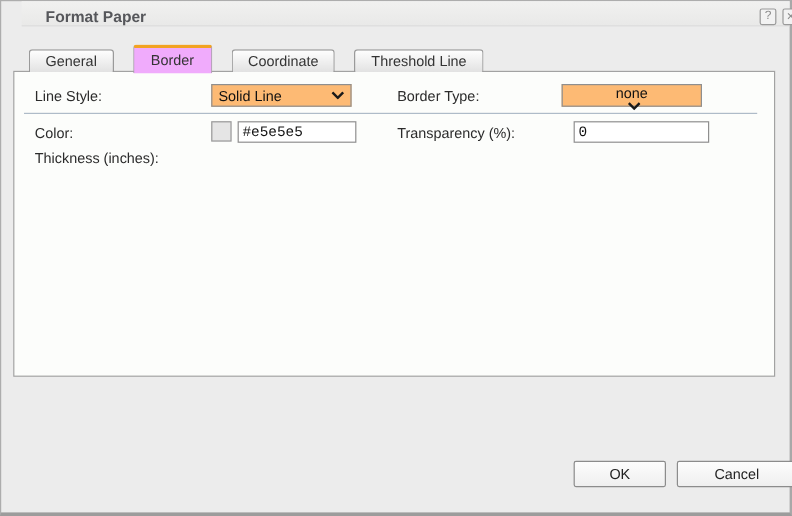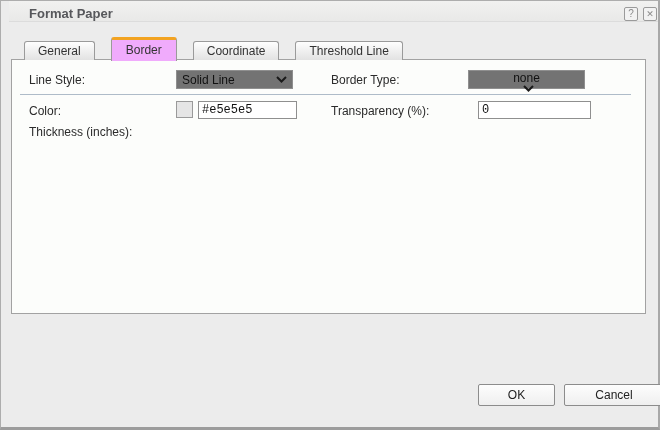--- a/index.html
+++ b/index.html
@@ -1,39 +1,39 @@
 <!DOCTYPE html>
 <html><head>
 <meta charset="utf-8">
 <style>
   html,body{margin:0;padding:0;width:660px;height:430px;background:#d9d9d9;
     font-family:"Liberation Sans","DejaVu Sans",sans-serif;}
   *{box-sizing:border-box;}
   .dialog{position:absolute;left:0;top:0;width:660px;height:430px;background:#ececec;
     border:1px solid #adadad;border-right:2px solid #a8a8a8;border-bottom:3px solid #9c9c9c;}
   
-  .titlebar{position:absolute;left:8px;top:0;right:0;height:21px;
+  .titlebar{position:absolute;left:17px;top:0;right:0;height:21px;
     background:linear-gradient(#f1f1f0,#e9e9e8);border-bottom:1px solid #dcdcdc;}
   .title{position:absolute;left:20px;top:0;line-height:26px;font-size:13px;font-weight:bold;color:#56575b;}
   .winbtn{position:absolute;top:6px;width:14px;height:14px;border:1px solid #9a9a9a;border-radius:2px;
     color:#8a8a8a;font-size:10px;line-height:12px;text-align:center;background:#f2f2f2;cursor:default;}
   .helpbtn{left:615px;}
   .closebtn{left:634px;font-size:9px;}
   
   .tabs{position:absolute;left:23px;top:35px;height:24px;display:flex;align-items:flex-end;gap:16px;z-index:3;}
   .tab{height:19px;line-height:18px;padding:0 13px;font-size:12px;color:#333;
     background:linear-gradient(#fefefe,#e2e2e2);border:1px solid #9a9a9a;border-bottom:none;
     border-radius:3px 3px 0 0;cursor:pointer;white-space:nowrap;}
   .tab.active{height:24px;line-height:21px;margin-bottom:-1px;background:#f0abfc;
     border-top:3px solid #f2a322;z-index:4;position:relative;padding:0 14px;}
   
   .panel{position:absolute;left:10px;top:58px;width:635px;height:255px;
     background:#fcfdfb;border:1px solid #a2a2a2;z-index:1;}
   .lbl{position:absolute;font-size:12px;color:#2b2b2b;white-space:nowrap;}
-  .sel{position:absolute;height:19px;width:117px;background:#737373;border:1px solid #8f8f8f;
+  .sel{position:absolute;height:19px;width:117px;background:#fdba74;border:1px solid #8f8f8f;
     display:flex;align-items:center;justify-content:space-between;padding:0 5px;font-size:12px;color:#111;cursor:pointer;}
   .inp{position:absolute;height:18px;background:#fff;border:1px solid #8f8f8f;
     font-size:12px;color:#111;padding:0 3px;font-family:Liberation Mono, monospace;}
   .sep{position:absolute;left:8px;top:34px;width:611px;border-top:1px solid #aebbc8;}
   .swatch{position:absolute;left:164px;top:41px;width:17px;height:17px;border:1px solid #9a9a9a;cursor:pointer;}
   
   .btn{position:absolute;top:383px;height:22px;border:1px solid #8c8c8c;border-radius:2px;
     background:linear-gradient(#fdfdfd,#efefef);font-size:12px;color:#222;text-align:center;line-height:20px;cursor:pointer;}
   .btn-ok{left:477px;width:77px;}
   .btn-cancel{left:563px;width:100px;}

